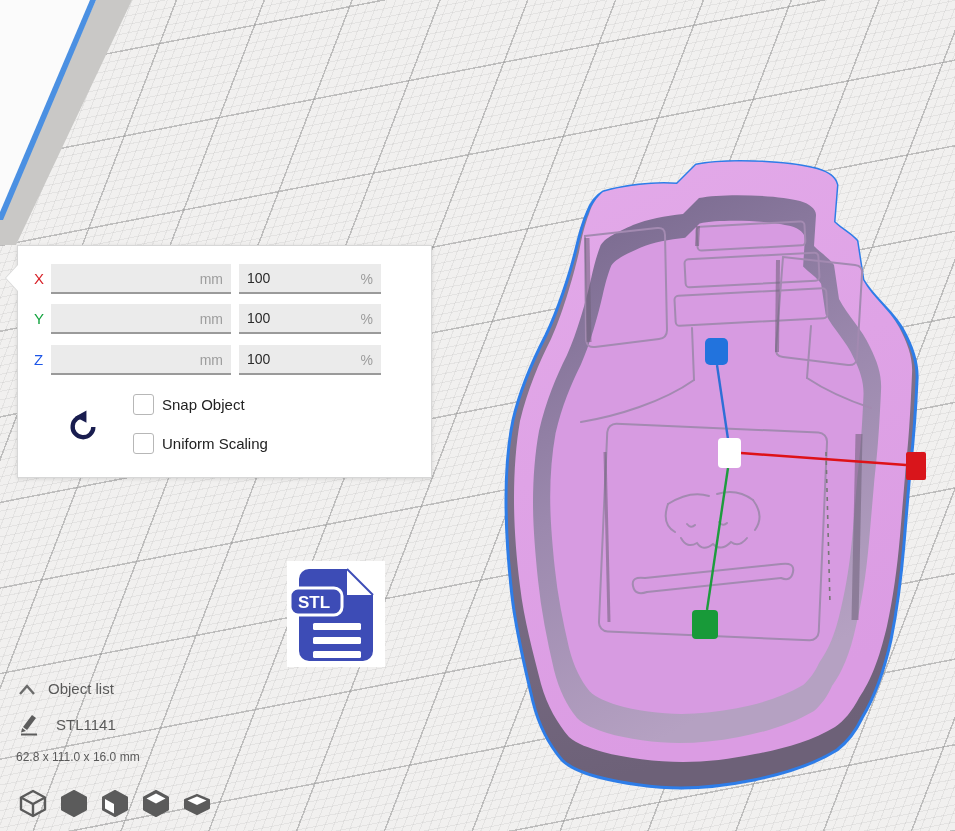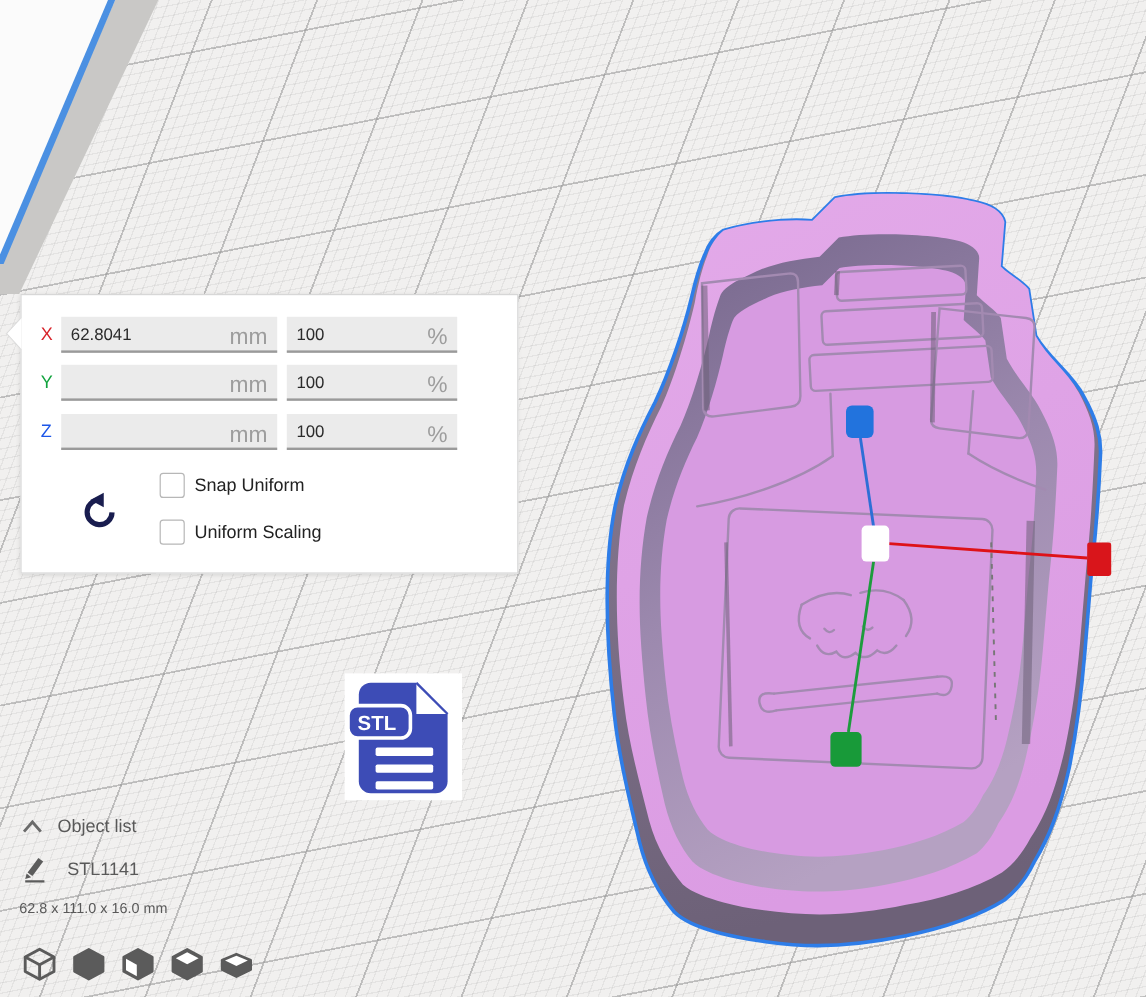--- a/index.html
+++ b/index.html
@@ -28,21 +28,21 @@
     border-top:13px solid transparent;border-bottom:13px solid transparent;border-right:12px solid #ffffff;
     filter:drop-shadow(-1px 0 0 #d7d7d7);}
   .axis-row{position:absolute;left:16px;right:16px;height:30px;}
   .axis-row.r0{top:18px}.axis-row.r1{top:58px}.axis-row.r2{top:99px}
   .axis-label{position:absolute;left:0;top:0;width:16px;line-height:30px;font-size:15px;}
   .axis-row.r0 .axis-label{color:#d8232a}.axis-row.r1 .axis-label{color:#12a33e}.axis-row.r2 .axis-label{color:#1d56e8}
   .field{position:absolute;top:0;height:30px;background:#ebebeb;border-bottom:2px solid #9a9a9a;box-sizing:border-box;}
   .field.mm{left:17px;width:180px}.field.pct{left:205px;width:142px}
   .field input{width:100%;height:26px;border:none;background:transparent;outline:none;
     font-family:"Liberation Sans",sans-serif;font-size:14px;color:#2b2b2b;padding:2px 34px 0 8px;box-sizing:border-box;}
-  .field .unit{position:absolute;right:8px;top:7px;font-size:19px;color:#9d9d9d;}
+  .field .unit{position:absolute;right:8px;top:7px;font-size:14px;color:#9d9d9d;}
   .cb{position:absolute;left:115px;width:21px;height:21px;background:#fff;border:1.5px solid #b7b7b7;
     border-radius:3px;box-sizing:border-box;}
   .cb-label{position:absolute;left:144px;font-size:15px;color:#222;line-height:22px;}
   .cb.snap,.cb-label.snap{top:148px}.cb.uniform,.cb-label.uniform{top:187px}
   .reset-btn{position:absolute;left:46px;top:162px;width:38px;height:38px;}
 
   
   .chevron{position:absolute;left:18px;top:682px;}
   .ol-header{position:absolute;left:48px;top:680px;font-size:15px;color:#595959;}
   .pencil{position:absolute;left:18px;top:712px;}
@@ -147,21 +147,20 @@
     <rect x="26" y="76" width="48" height="7" rx="1.5" fill="#ffffff"></rect>
     <rect x="26" y="90" width="48" height="7" rx="1.5" fill="#ffffff"></rect>
   </svg>
 
   <div class="scale-panel">
     <div class="panel-notch"></div>
 
     <div class="axis-row r0">
       <span class="axis-label txt">X</span>
       <div class="field mm">
-        <input type="text" value="62.8041" style="">
         <span class="unit txt">mm</span>
       </div>
       <div class="field pct">
         <input type="text" value="100" style="">
         <span class="unit txt">%</span>
       </div>
     </div>
 
     <div class="axis-row r1">
       <span class="axis-label txt">Y</span>
@@ -186,21 +185,21 @@
     </div>
 
     <div class="reset-btn">
       <svg width="38" height="38" viewBox="0 0 44 44">
         <path d="M24 10 A12 12 0 1 0 34 22" fill="none" stroke="#191d4f" stroke-width="5"></path>
         <polygon points="26,10 26,3 13,10 26,17" fill="#191d4f"></polygon>
       </svg>
     </div>
 
     <span class="cb snap"></span>
-    <span class="cb-label snap txt">Snap Uniform</span>
+    <span class="cb-label snap txt">Snap Object</span>
     <span class="cb uniform"></span>
     <span class="cb-label uniform txt">Uniform Scaling</span>
   </div>
 
   <div class="chevron">
     <svg width="18" height="12" viewBox="0 0 18 12">
       <polyline points="2,10 9,2 16,10" fill="none" stroke="#6b6b6b" stroke-width="2.4"></polyline>
     </svg>
   </div>
   <span class="ol-header txt">Object list</span>

